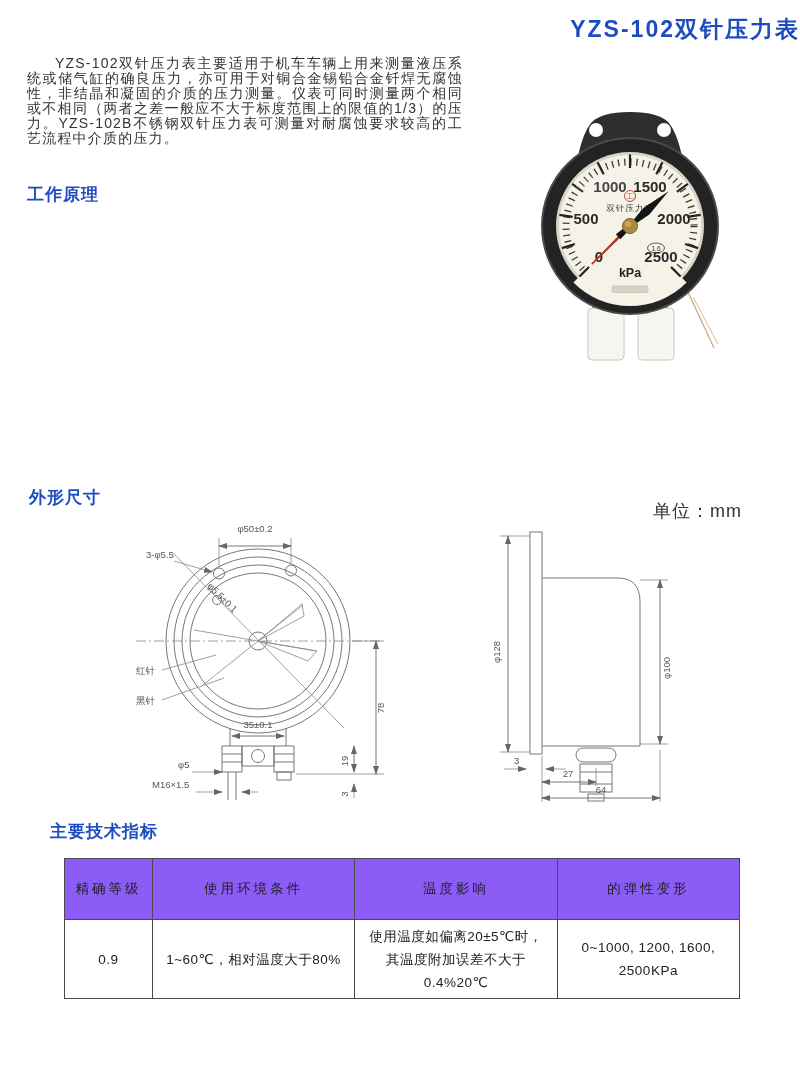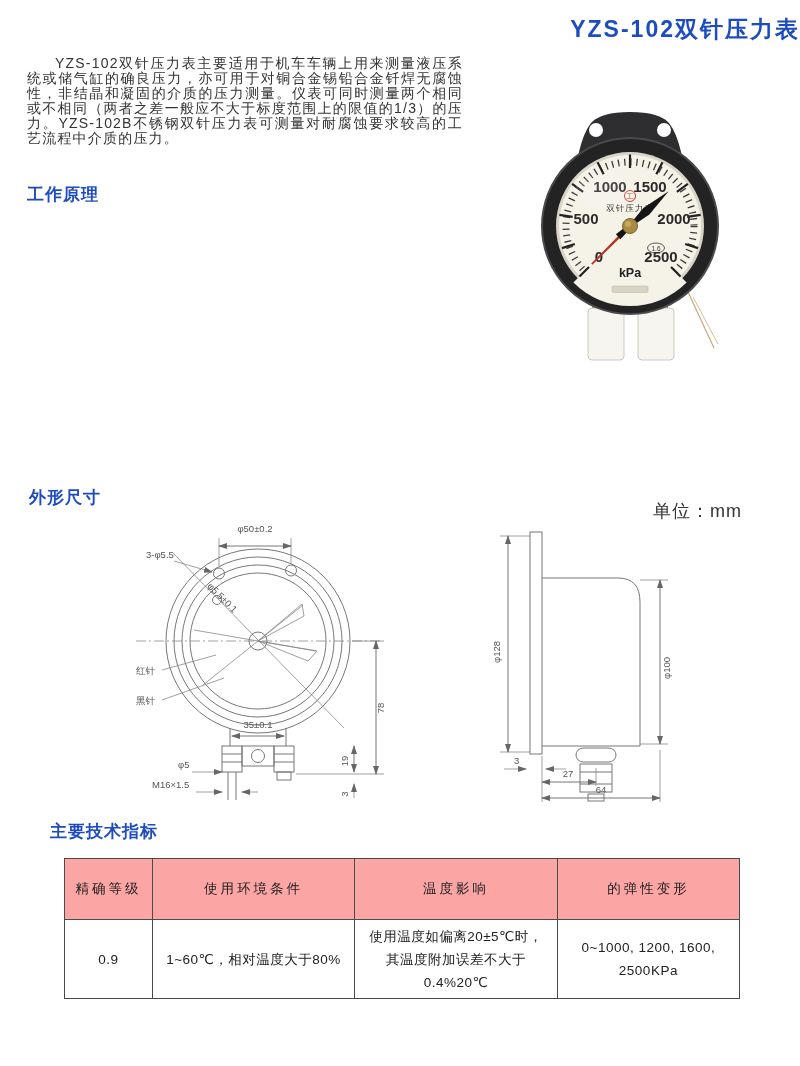--- a/index.html
+++ b/index.html
@@ -25,21 +25,21 @@
   .dims-heading{position:absolute;left:29px;top:486px;}
   .unit-note{position:absolute;right:58px;top:499px;font-size:18px;color:#333;letter-spacing:1px;}
   .front-view{position:absolute;left:108px;top:516px;}
   .side-view{position:absolute;left:472px;top:516px;}
   .specs-heading{position:absolute;left:26px;top:820px;margin-left:24px;}
   table.spec{
     position:absolute;left:64px;top:858px;width:676px;border-collapse:collapse;
     font-size:13.5px;color:#222;table-layout:fixed;
   }
   table.spec th{
-    background:#fca5a5;border:1px solid #4a4a4a;height:58px;
+    background:#8b5cf6;border:1px solid #4a4a4a;height:58px;
     font-weight:normal;letter-spacing:3px;text-align:center;
   }
   table.spec td{
     background:#ffffff;border:1px solid #4a4a4a;height:70px;text-align:center;
     padding:4px 10px;line-height:23px;letter-spacing:0.5px;
   }
   svg text{font-family:"Liberation Sans","DejaVu Sans",sans-serif;}
   .dwg-line{stroke:#777;stroke-width:1;fill:none;}
   .dwg-thin{stroke:#888;stroke-width:0.8;fill:none;}
   .dwg-txt{font-size:9.5px;fill:#555;}

